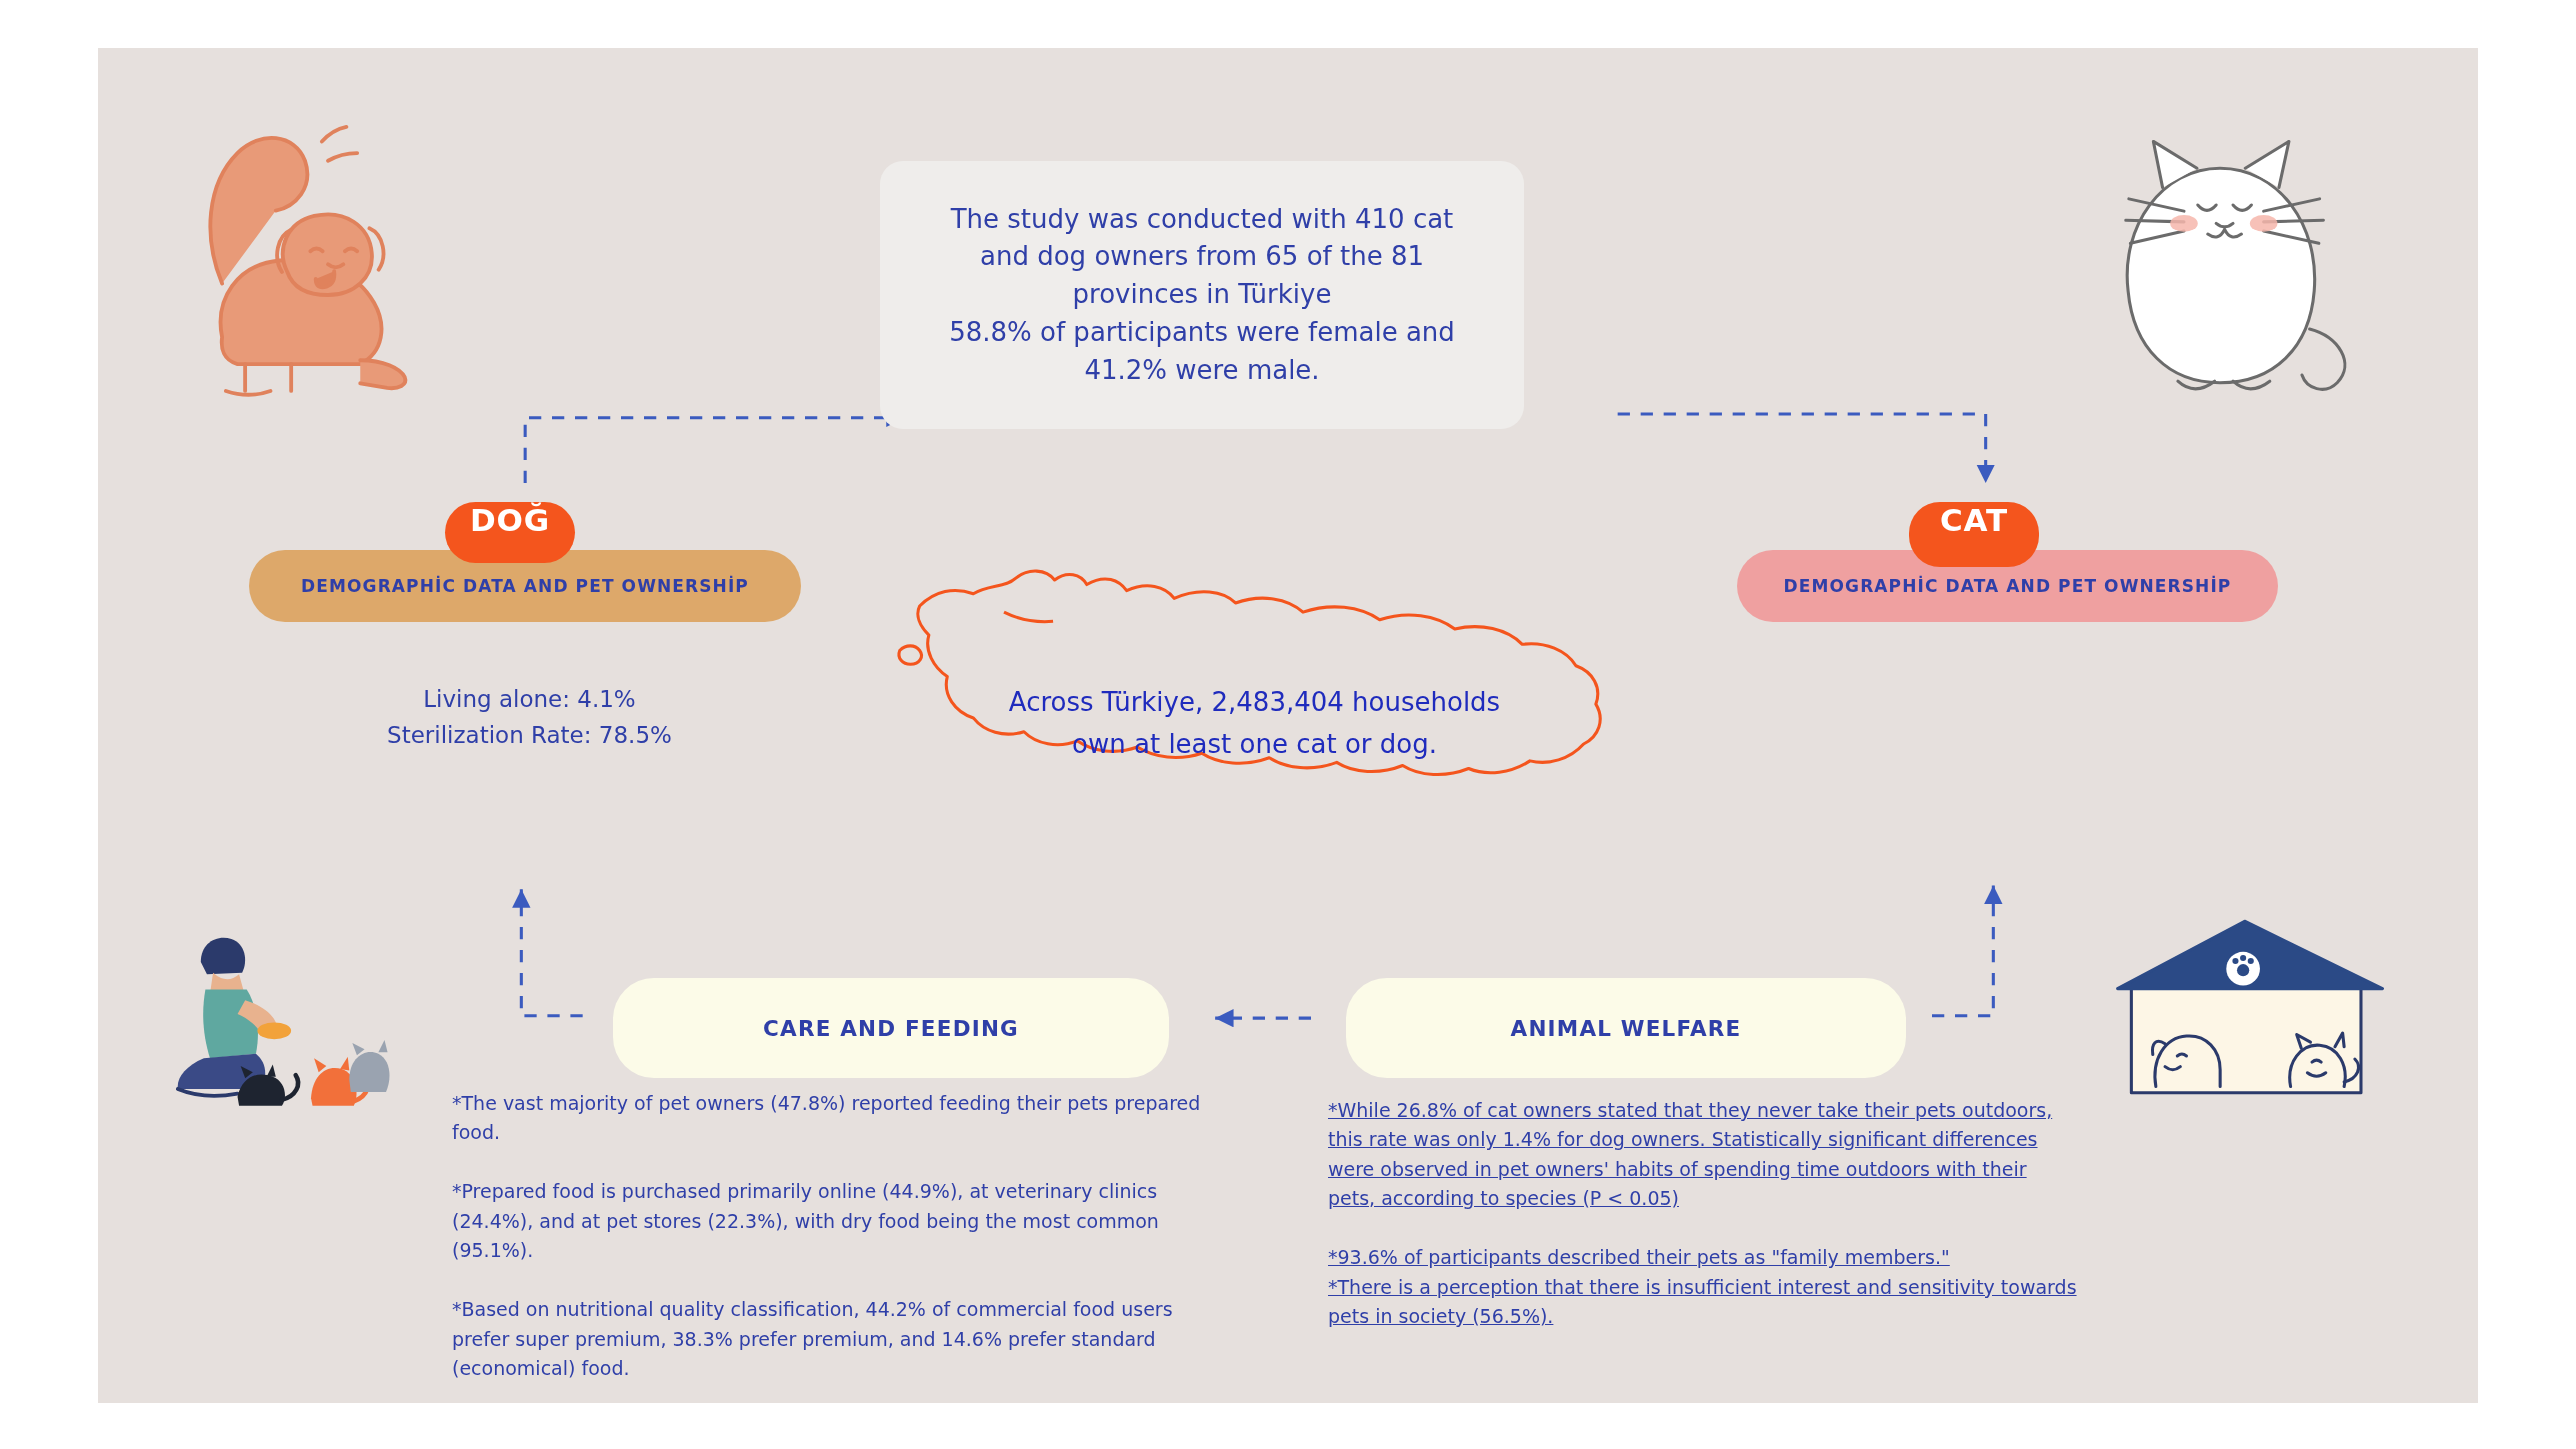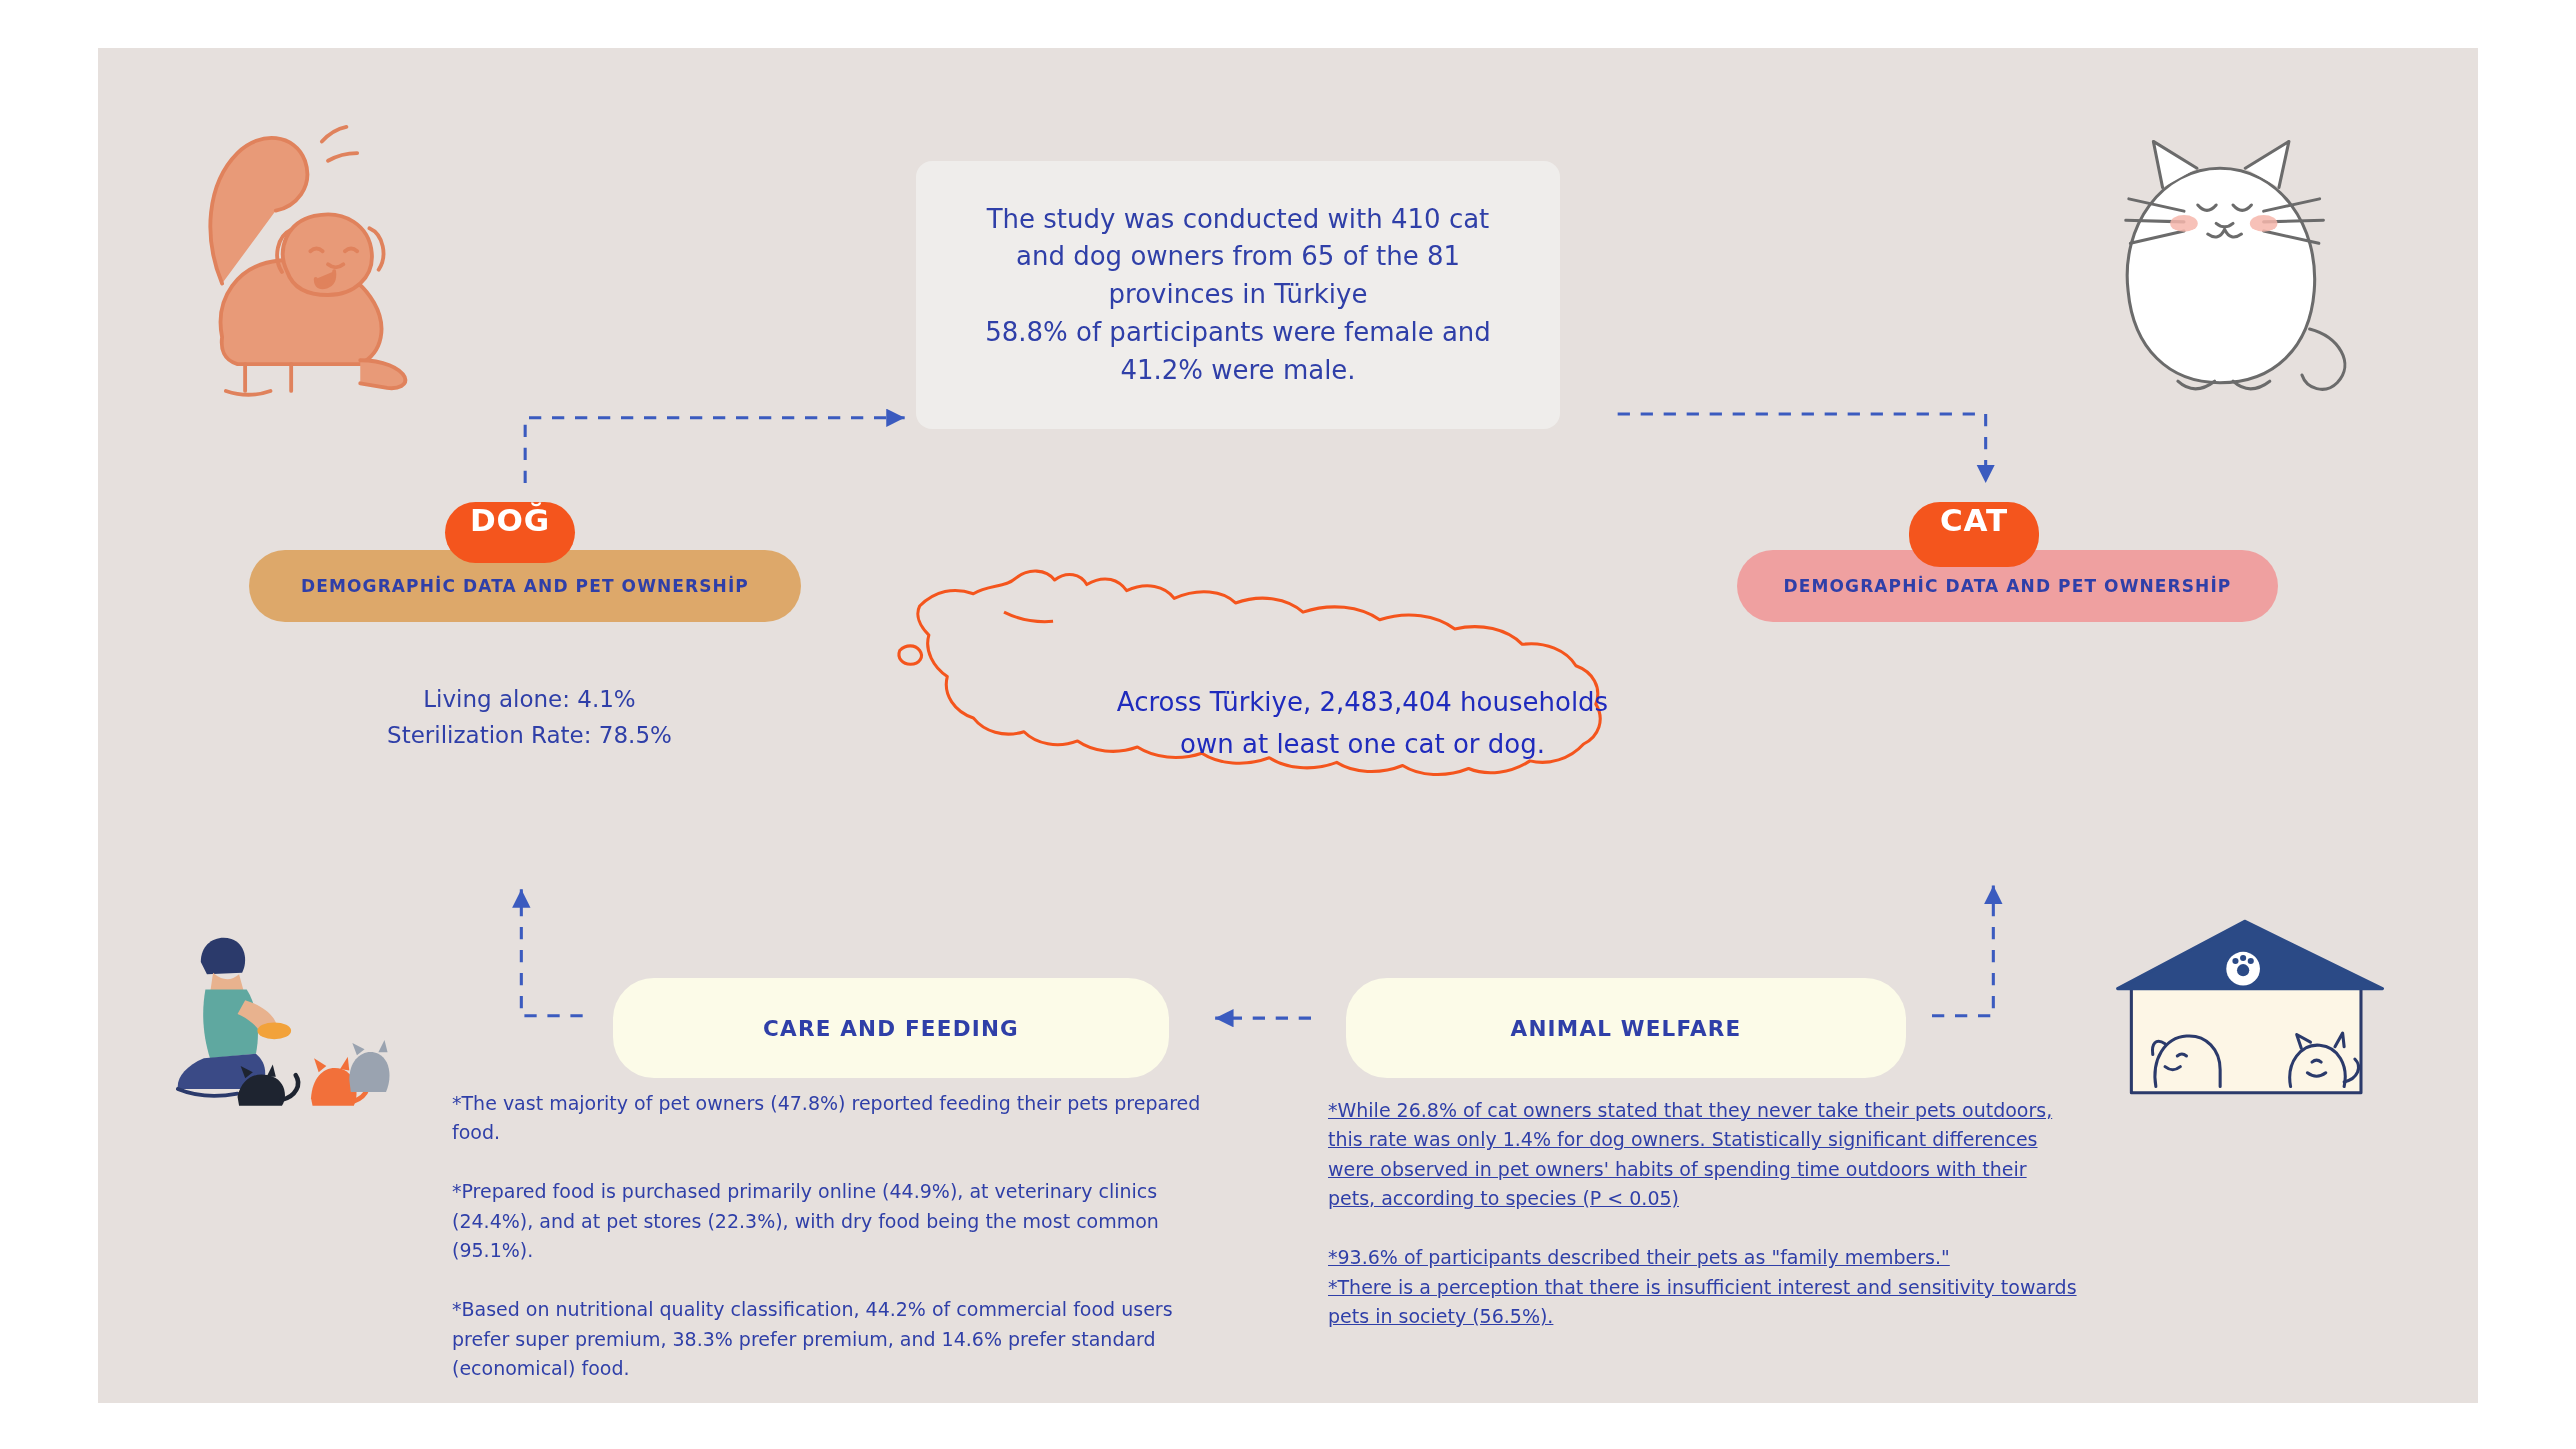--- a/index.html
+++ b/index.html
@@ -24,26 +24,26 @@
     left: 98px;
     top: 48px;
     width: 2380px;
     height: 1355px;
     background: #e6e0dd;
   }
 
   
   .intro-bubble {
     position: absolute;
-    left: 916px;
+    left: 880px;
     top: 161px;
     width: 644px;
     height: 268px;
     background: #efedeb;
-    border-radius: 16px;
+    border-radius: 23px;
     display: flex;
     align-items: center;
     justify-content: center;
     text-align: center;
     box-sizing: border-box;
     padding: 15.3px 43px;
   }
   .intro-text {
     color: #2f3fa8;
     font-size: 26px;
@@ -101,21 +101,21 @@
   
   #map-wrap {
     position: absolute;
     left: 889px;
     top: 514px;
     width: 828px;
     height: 322px;
   }
   #map-caption {
     position: absolute;
-    left: 1048px;
+    left: 940px;
     top: 682px;
     width: 629px;
     text-align: center;
     color: #1f2bbd;
     font-size: 26px;
     line-height: 1.6;
     font-family: "DejaVu Sans", sans-serif;
     white-space: pre-line;
   }
 

